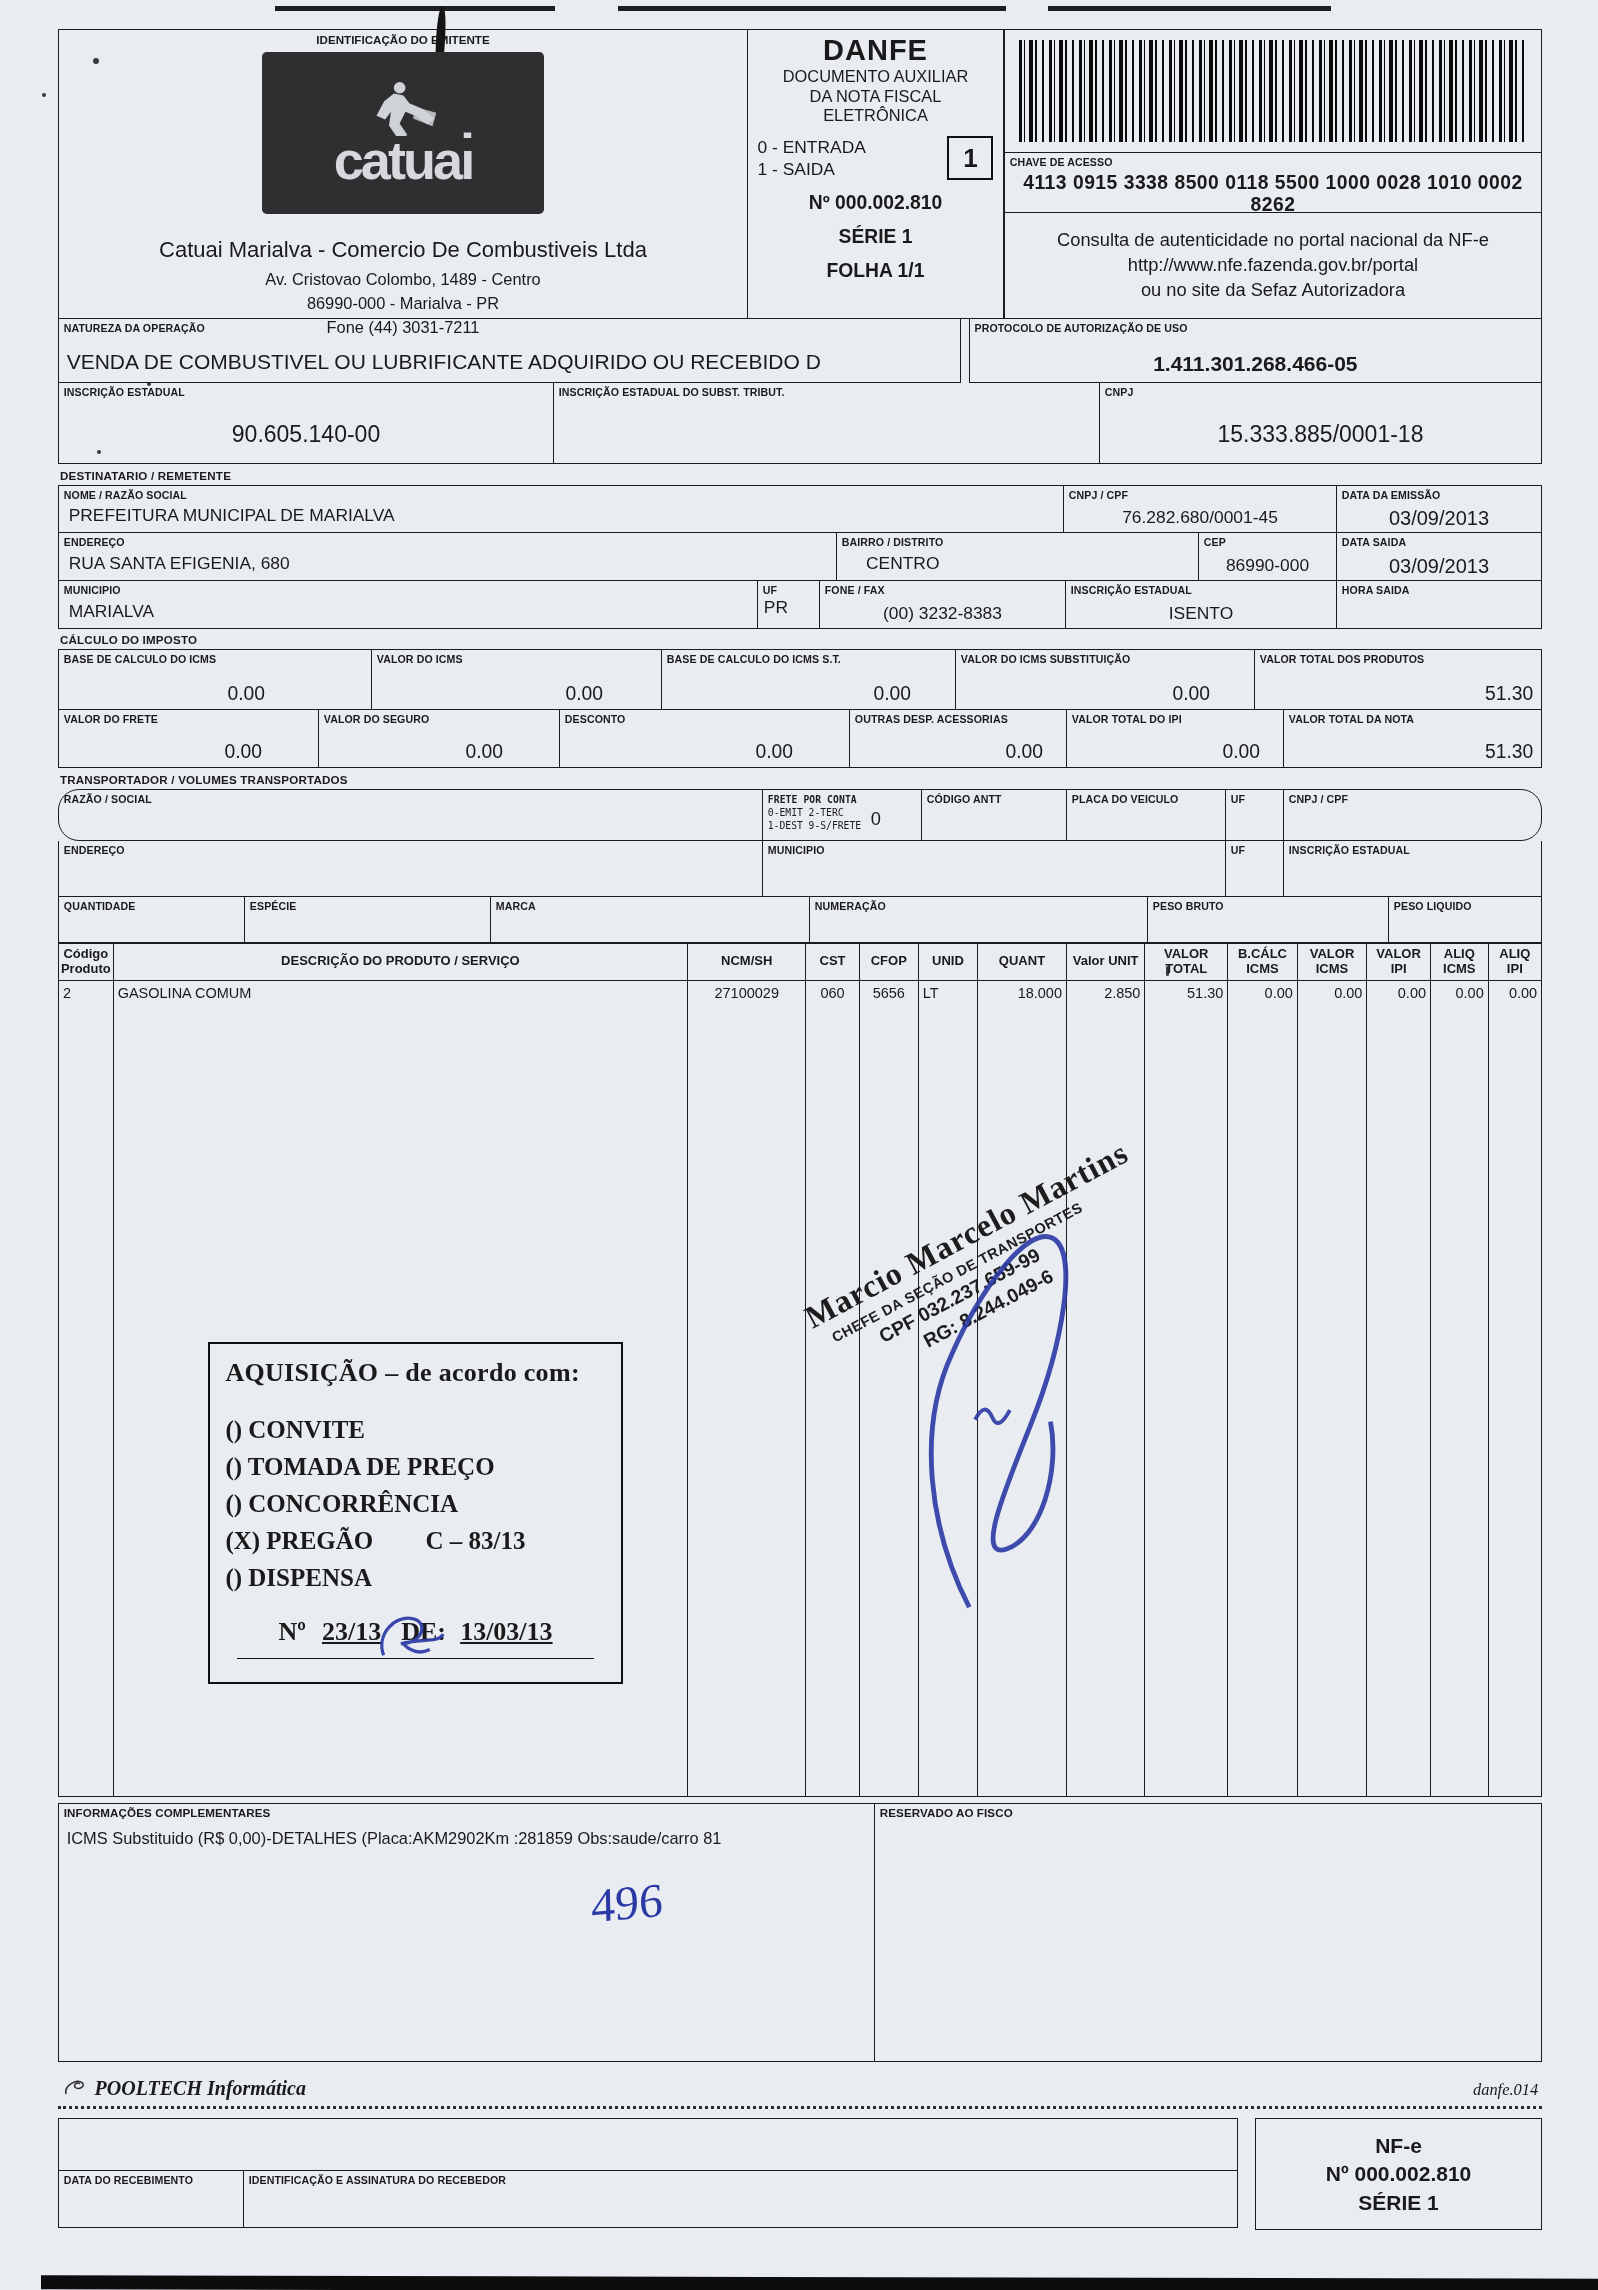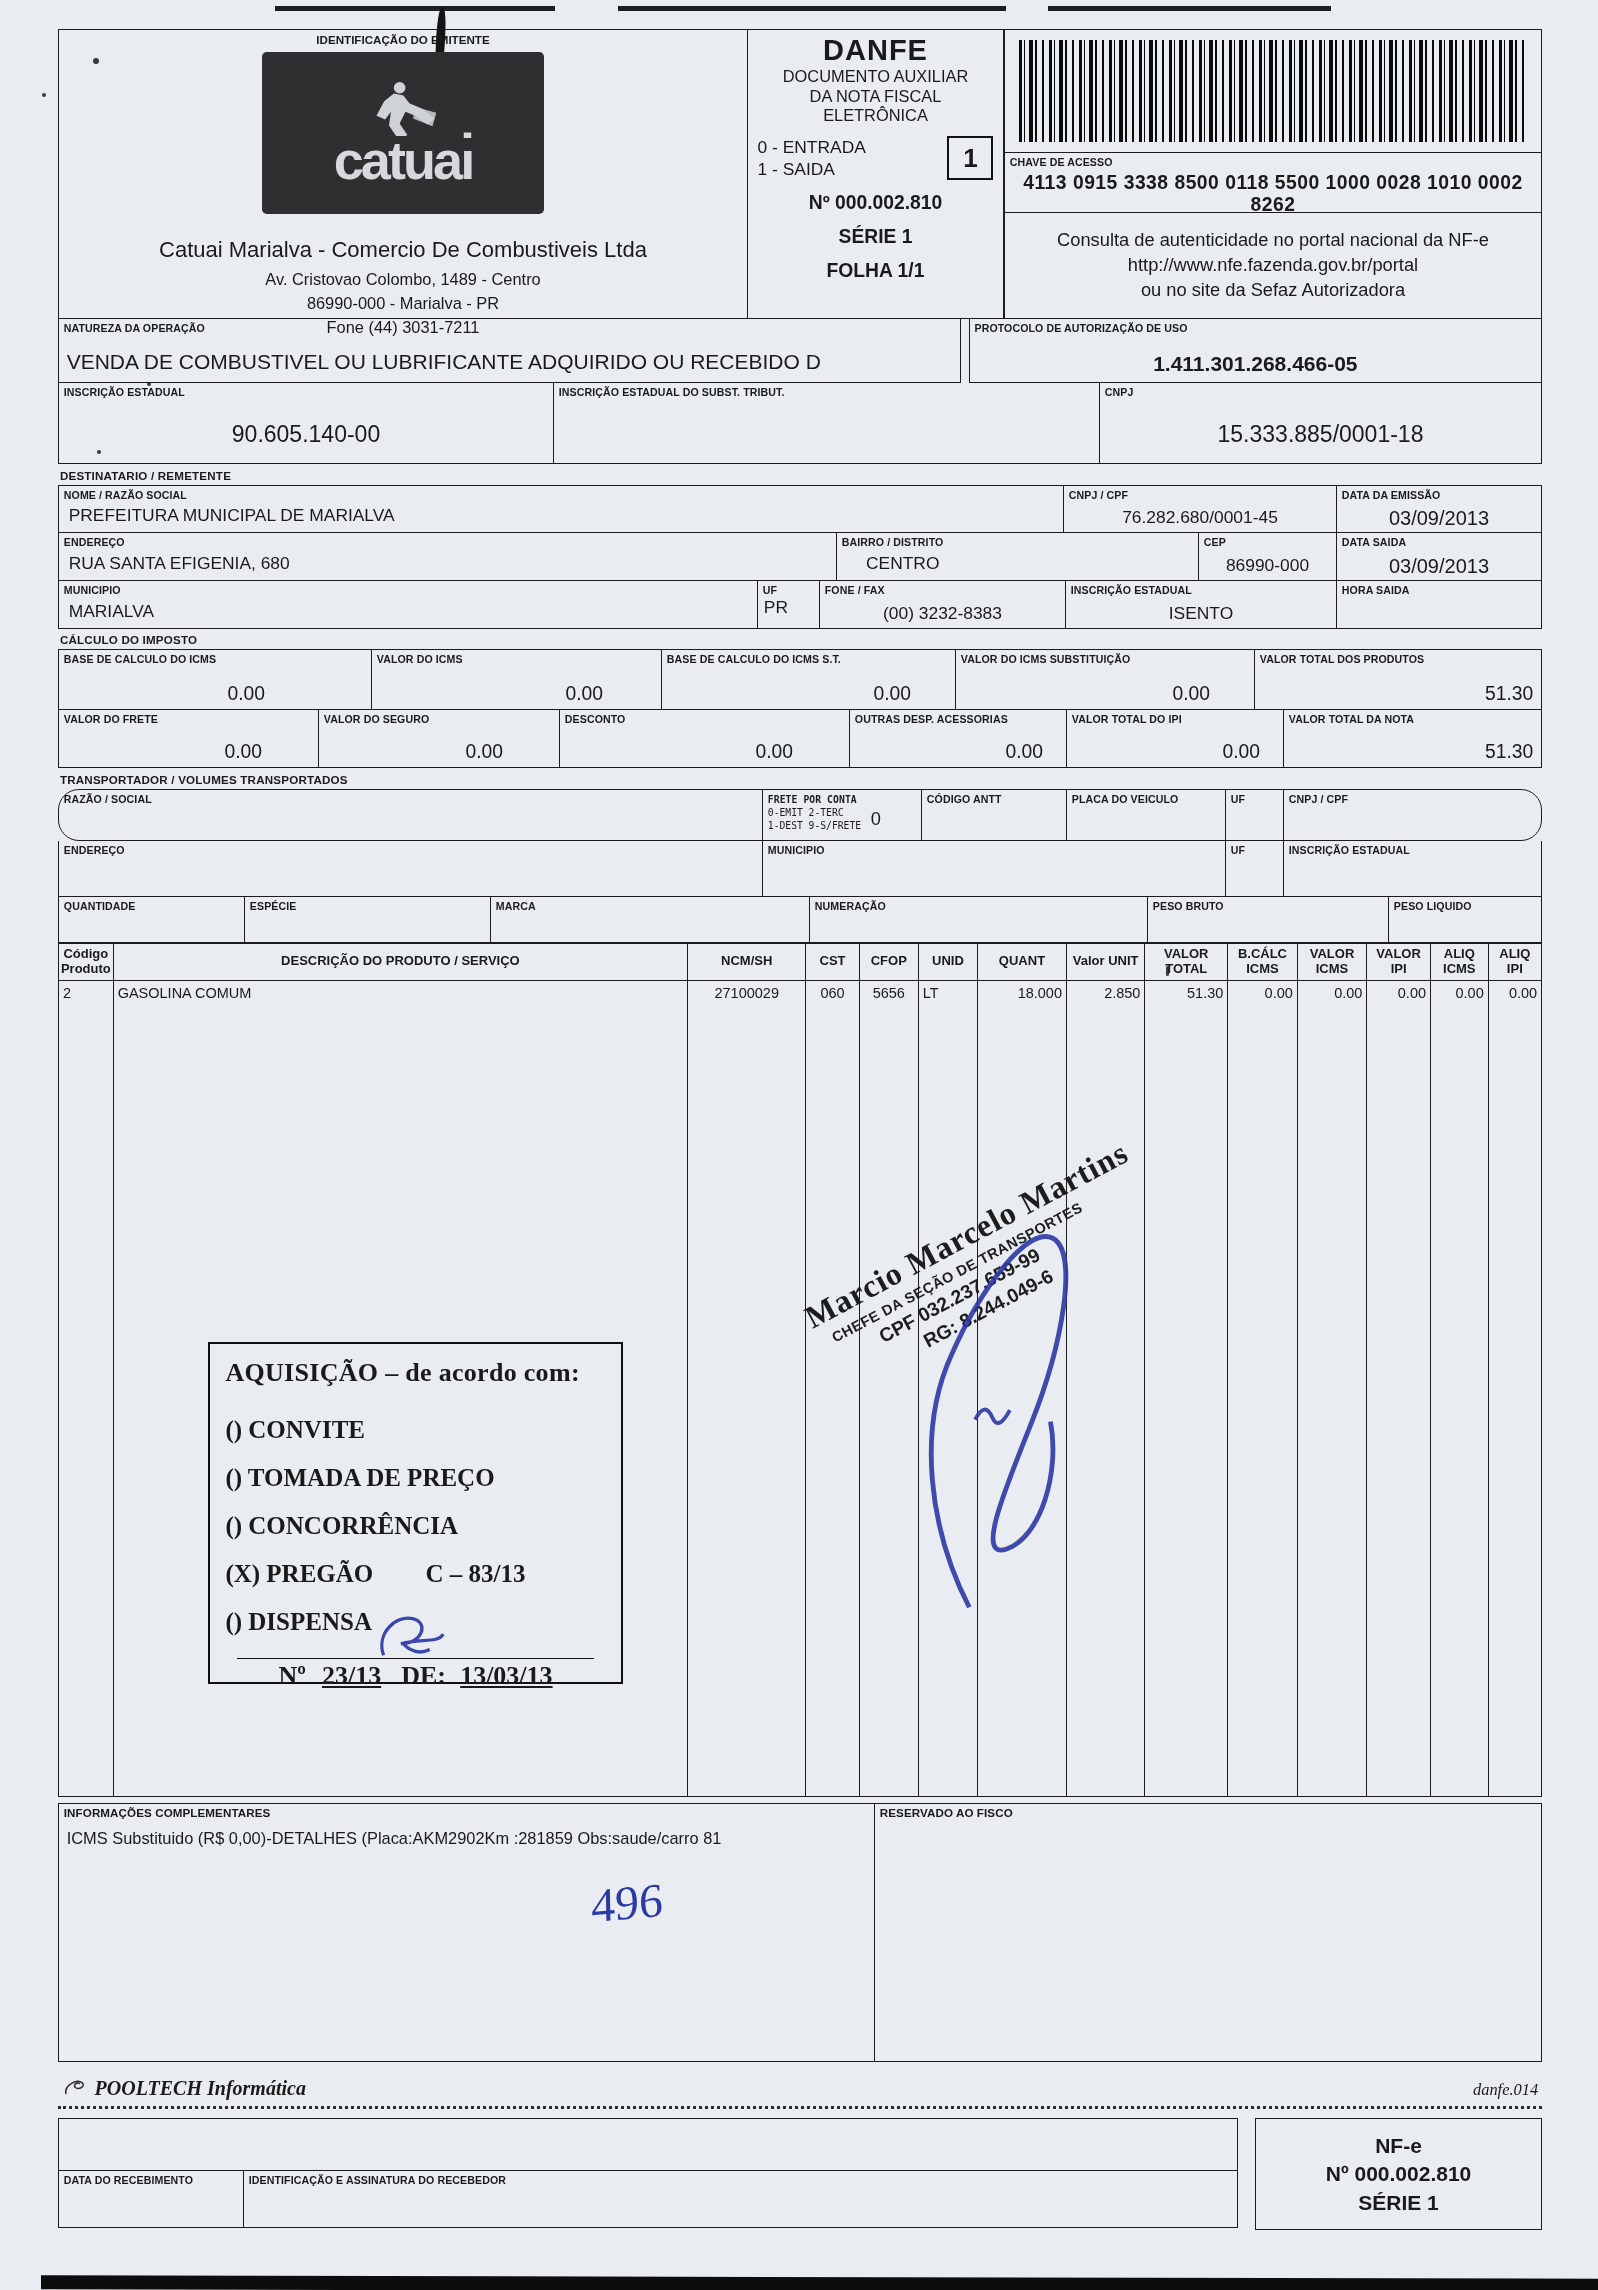--- a/index.html
+++ b/index.html
@@ -93,21 +93,21 @@
   .can-top { height:52px; border-bottom:1.9px solid #1c1c1c; }
   .can-bot { flex:1; display:flex; }
   .can-data { width:185px; border-right:1.9px solid #1c1c1c; }
   .nfebox { width:287px; margin-left:17.4px; border:1.9px solid #1c1c1c; height:112px; text-align:center;
             display:flex; flex-direction:column; justify-content:center; font-size:21px; font-weight:bold; line-height:1.35; }
 
   
   .aq { position:absolute; left:208px; top:1342px; width:415px; height:342px; border:2.9px solid #101010;
         font-family:"Liberation Serif", serif; font-weight:bold; padding:13.5px 15.4px; }
   .aq-t { font-size:26px; letter-spacing:0.3px; }
-  .aq-op { font-size:25px; line-height:1.32; margin-top:15px; }
+  .aq-op { font-size:25px; line-height:1.32; margin-top:4px; }
   .aq-ops { margin-top:25px; }
   .aq-num { font-size:26px; margin-top:23px; text-align:center; }
   .u { text-decoration:underline; }
   .aq-line { position:absolute; left:27px; right:27px; bottom:23px; border-top:1.9px solid #111; }
   .aq-sig { position:absolute; left:164px; bottom:17.4px; }
 
   .stamp { position:absolute; left:809px; top:1218px; width:415px; height:367px; pointer-events:none; }
   .stamp-in { transform:rotate(-28deg); transform-origin:40% 60%; color:#1d1d1d; }
   .st-name { font-family:"Liberation Serif", serif; font-weight:bold; font-size:32px; letter-spacing:1px; white-space:nowrap; }
   .st-cargo { font-size:14.5px; font-weight:bold; margin:1.9px 0 0 13.5px; white-space:nowrap; letter-spacing:0.5px; }

